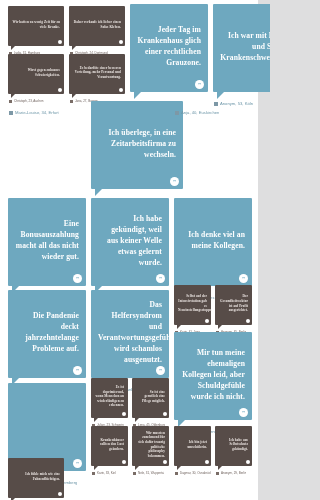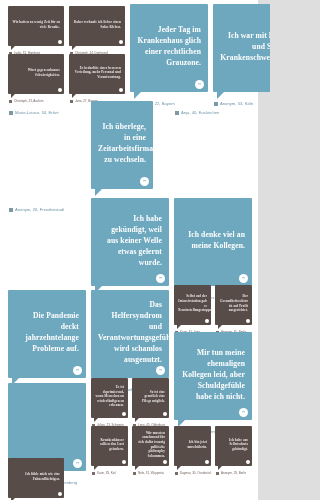--- a/index.html
+++ b/index.html
@@ -250,38 +250,43 @@
             <span class="attrib-icon"></span>
             <span class="attrib-text">Jana, 27, Bayern</span>
           </div>
         </div>
         <div class="card blue" style="left: 0px; top: 99px; width: 78px;">
           <div class="attrib">
             <span class="attrib-icon"></span>
             <span class="attrib-text">Marie-Louise, 34, Erfurt</span>
           </div>
         </div>
-        <div class="card blue" style="left: 83px; top: 99px; width: 62px;">
+        <div class="card blue" style="left: 83px; top: 99px; width: 92px;">
           <div class="bubble" style="min-height: 88px;">
             <div class="bubble-text">Ich überlege, in eine Zeitarbeitsfirma zu wechseln.</div>
             <div class="badge">”</div>
             <div class="tail"></div>
           </div>
           <div class="attrib">
             <span class="attrib-icon"></span>
             <span class="attrib-text">Anonym, 41, Schleswig-Holstein</span>
           </div>
         </div>
         <div class="card blue" style="left: 166px; top: 99px; width: 78px;">
           <div class="attrib">
             <span class="attrib-icon"></span>
             <span class="attrib-text">Anja, 40, Euskirchen</span>
           </div>
         </div>
         <div class="card blue" style="left: 0px; top: 196px; width: 78px;">
+          <div class="bubble" style="min-height: 88px;">
+            <div class="bubble-text">Eine Bonusauszahlung macht all das nicht wieder gut.</div>
+            <div class="badge">”</div>
+            <div class="tail"></div>
+          </div>
           <div class="attrib">
             <span class="attrib-icon"></span>
             <span class="attrib-text">Anonym, 26, Freudenstadt</span>
           </div>
         </div>
         <div class="card blue" style="left: 83px; top: 196px; width: 78px;">
           <div class="bubble" style="min-height: 88px;">
             <div class="bubble-text">Ich habe gekündigt, weil aus keiner Welle etwas gelernt wurde.</div>
             <div class="badge">”</div>
             <div class="tail"></div>
@@ -341,21 +346,21 @@
             <div class="badge">”</div>
             <div class="tail"></div>
           </div>
           <div class="attrib">
             <span class="attrib-icon"></span>
             <span class="attrib-text">Anonym, 45, Berlin</span>
           </div>
         </div>
         <div class="card blue" style="left: 166px; top: 330px; width: 78px;">
           <div class="bubble" style="min-height: 88px;">
-            <div class="bubble-text">Mir tun meine ehemaligen Kollegen leid, aber Schuldgefühle habe ich nicht.</div>
+            <div class="bubble-text">Mir tun meine ehemaligen Kollegen leid, aber Schuldgefühle wurde ich nicht.</div>
             <div class="badge">”</div>
             <div class="tail"></div>
           </div>
           <div class="attrib">
             <span class="attrib-icon"></span>
             <span class="attrib-text">Anonym, 52, Särnum</span>
           </div>
         </div>
         <div class="card blue" style="left: 0px; top: 381px; width: 78px;">
           <div class="bubble" style="min-height: 88px;">

